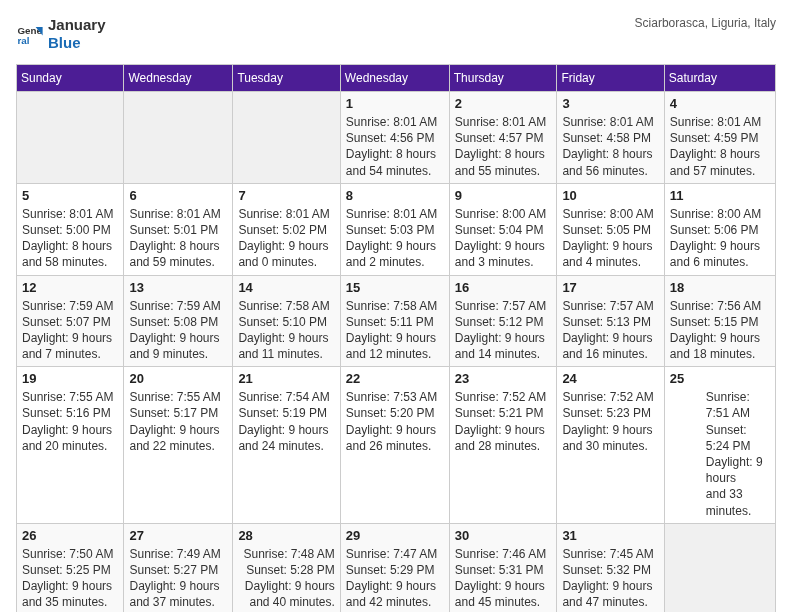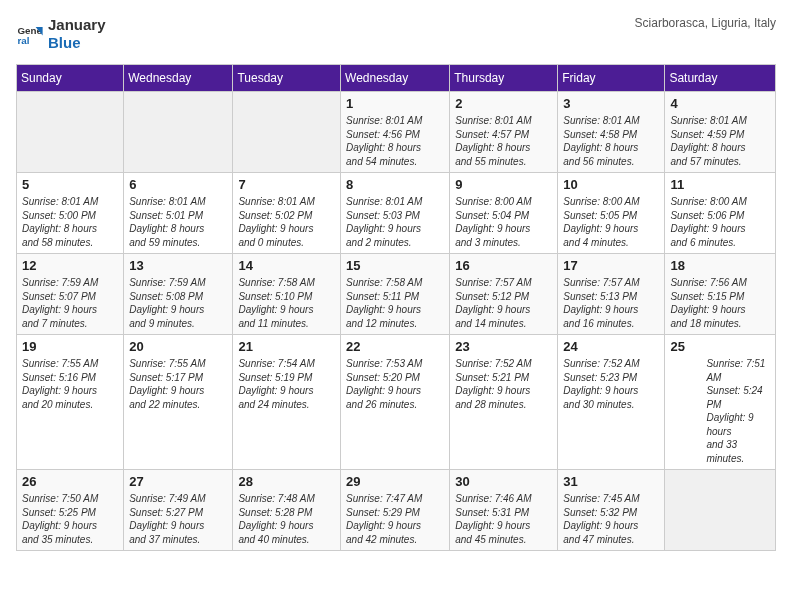--- a/index.html
+++ b/index.html
@@ -65,23 +65,22 @@
       background: #fff;
     }
     .day-num {
       font-size: 13px;
       font-weight: bold;
       margin-bottom: 3px;
       color: #222;
     }
     .day-info {
       color: #333;
-      font-size: 10px;
+      font-size: 12px;
       line-height: 1.35;
-      font-style: italic;
     }
     .empty-cell {
       background: #f0f0f0 !important;
     }
   </style>
 </head>
 <body>
 
 <div class="header-section">
   <div class="logo">
@@ -311,21 +310,21 @@
         </td>
         <td>
           <div class="day-num">27</div>
           <div class="day-info" style="white-space: pre-line;">Sunrise: 7:49 AM
 Sunset: 5:27 PM
 Daylight: 9 hours
 and 37 minutes.</div>
         </td>
         <td>
           <div class="day-num">28</div>
-          <div class="day-info" style="white-space: pre-line;">Sunrise: 7:48 AM
+          <div class="day-info" style="white-space: pre-line; text-align: right;">Sunrise: 7:48 AM
 Sunset: 5:28 PM
 Daylight: 9 hours
 and 40 minutes.</div>
         </td>
         <td>
           <div class="day-num">29</div>
           <div class="day-info" style="white-space: pre-line;">Sunrise: 7:47 AM
 Sunset: 5:29 PM
 Daylight: 9 hours
 and 42 minutes.</div>

